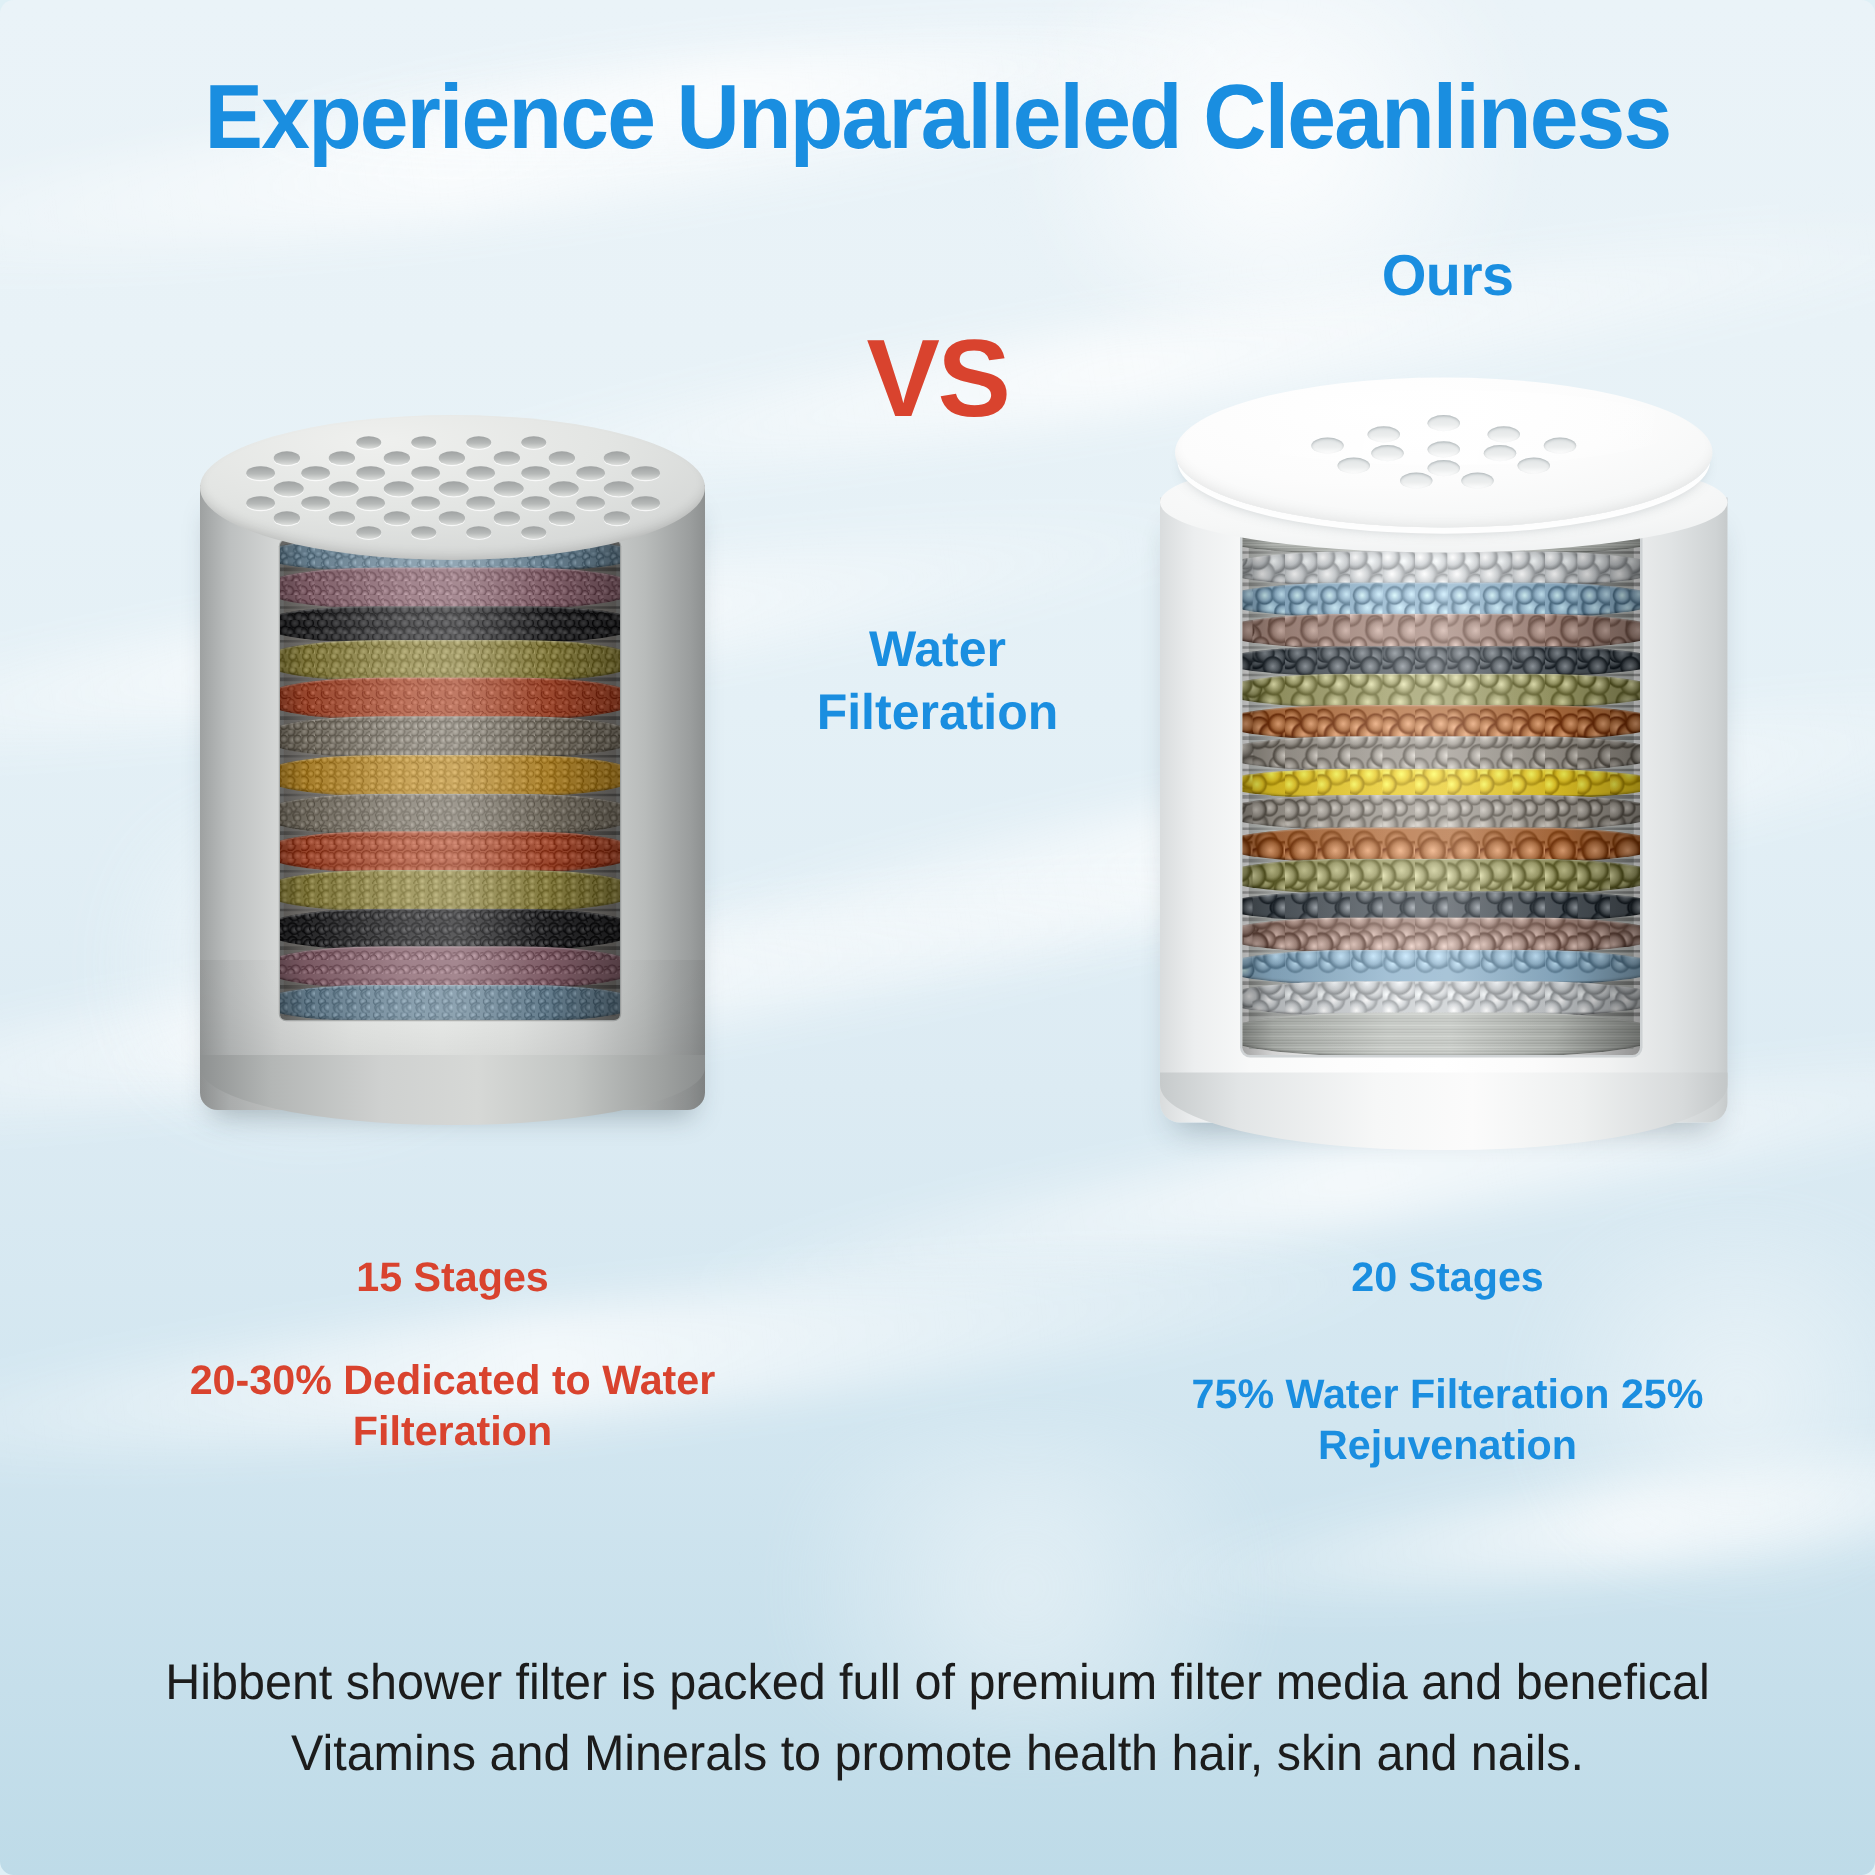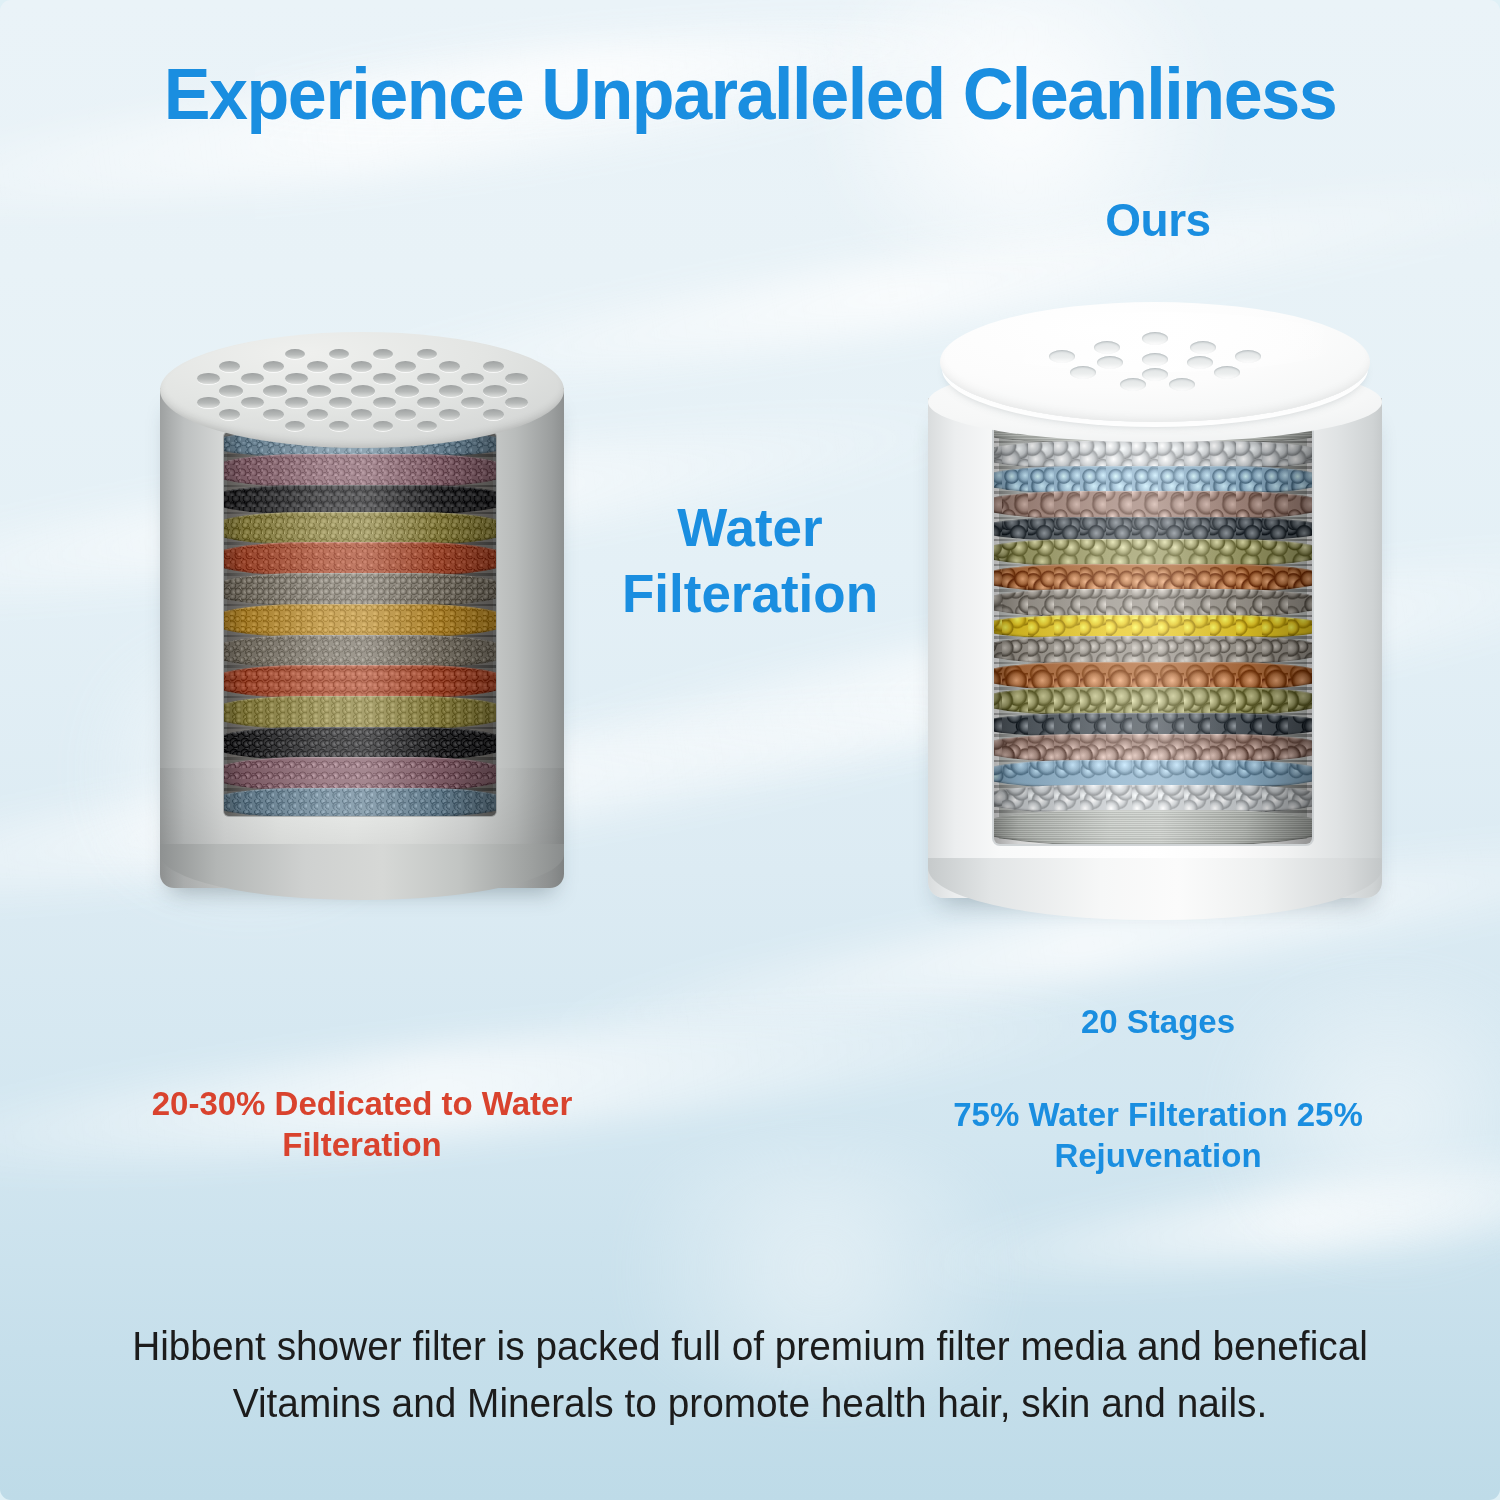--- a/index.html
+++ b/index.html
@@ -59,21 +59,21 @@
   .lbl-others{left:0;top:183px;width:724px;color:#dd4430;}
   .lbl-ours{left:776px;top:193px;width:764px;color:#1a8ee0;}
 
   .vs{
     position:absolute;left:600px;top:252px;width:300px;text-align:center;
     font-size:88px;font-weight:bold;color:#d9432e;letter-spacing:-2px;
     font-family:"Liberation Sans Narrow","Liberation Sans",sans-serif;
   }
   .mid-caption{
     position:absolute;left:595px;top:495px;width:310px;text-align:center;
-    font-size:53px;font-weight:bold;line-height:1.25;color:#1a8ee0;
+    font-size:40px;font-weight:bold;line-height:1.25;color:#1a8ee0;
     font-family:"Liberation Sans Narrow","Liberation Sans",sans-serif;
   }
 
   
   .stat-stage{
     position:absolute;font-size:33px;font-weight:bold;text-align:center;white-space:nowrap;
     font-family:"Liberation Sans Narrow","Liberation Sans",sans-serif;
   }
   .stat-detail{
     position:absolute;font-size:33px;font-weight:bold;text-align:center;line-height:1.25;
@@ -203,20 +203,21 @@
     <div class="cloud c1"></div>
       <div class="cloud c2"></div>
     <div class="cloud c3"></div>
       <div class="cloud c4"></div>
   </div>
 
   <div class="headline">Experience Unparalleled Cleanliness</div>
 
   <div class="col-label lbl-ours">Ours</div>
 
+  <div class="vs">VS</div>
   <div class="mid-caption">Water
 Filteration</div>
 
   <div class="cart" id="cart-left">
     <div class="body-left"></div>
     <div class="bot-left"></div>
     <div class="win-left">
       <div class="curve" id="layers-left">
           <div class="band" style="top: -1px; height: 25.54px; background-image: radial-gradient(circle at 2.7px 0.5px, rgb(141, 168, 186) 0px, rgb(111, 138, 156) 2.29894px, rgb(75, 102, 120) 3.4px, rgba(0, 0, 0, 0) 4px), radial-gradient(circle at 0.6px 4.7px, rgb(156, 183, 201) 0px, rgb(111, 138, 156) 2.12991px, rgb(76, 103, 121) 3.2px, rgba(0, 0, 0, 0) 3.7px), radial-gradient(circle at 10.6px 8.1px, rgb(159, 186, 204) 0px, rgb(111, 138, 156) 2.67693px, rgb(72, 99, 117) 4px, rgba(0, 0, 0, 0) 4.7px), radial-gradient(circle at 9.2px 10.6px, rgb(154, 181, 199) 0px, rgb(111, 138, 156) 2.77702px, rgb(76, 103, 121) 4.2px, rgba(0, 0, 0, 0) 4.9px), radial-gradient(circle at 7.8px 3.2px, rgb(155, 182, 200) 0px, rgb(111, 138, 156) 2.04753px, rgb(63, 90, 108) 3.1px, rgba(0, 0, 0, 0) 3.6px), radial-gradient(circle at 8.7px 8.9px, rgb(159, 186, 204) 0px, rgb(111, 138, 156) 2.18592px, rgb(75, 102, 120) 3.3px, rgba(0, 0, 0, 0) 3.8px), radial-gradient(circle at 7.2px 9.9px, rgb(151, 178, 196) 0px, rgb(111, 138, 156) 1.72456px, rgb(67, 94, 112) 2.6px, rgba(0, 0, 0, 0) 3px), linear-gradient(rgb(111, 138, 156), rgb(111, 138, 156)); background-size: 11px 11px, 100% 100%; border-radius: 50% / 20.736px; box-shadow: rgba(255, 255, 255, 0.28) 0px 1px 1px inset, rgba(0, 0, 0, 0.3) 0px -1px 2px inset;">
             <div style="position: absolute; inset: 0px; pointer-events: none; background: linear-gradient(90deg, rgba(0, 0, 0, 0.42) 0%, rgba(0, 0, 0, 0.12) 12%, rgba(255, 255, 255, 0.16) 38%, rgba(255, 255, 255, 0.2) 52%, rgba(0, 0, 0, 0.1) 76%, rgba(0, 0, 0, 0.4) 100%);"></div>
@@ -381,20 +382,21 @@
         <i style="left: 202px; top: 51.4px;"></i>
         <i style="left: 247px; top: 54.3px;"></i>
         <i style="left: 130px; top: 64.4px;"></i>
         <i style="left: 202px; top: 65.8px;"></i>
         <i style="left: 274px; top: 64.4px;"></i>
         <i style="left: 179.5px; top: 75.9px;"></i>
         <i style="left: 229px; top: 75.9px;"></i>
       </div>
   </div>
 
+  <div class="stat-stage left-stage">15 Stages</div>
   <div class="stat-detail left-detail">20-30% Dedicated to
 Water Filteration</div>
   <div class="stat-stage right-stage">20 Stages</div>
   <div class="stat-detail right-detail">75% Water Filteration
 25% Rejuvenation</div>
 
   <div class="footer">Hibbent shower filter is packed full of premium filter media and benefical Vitamins and Minerals to promote health hair, skin and nails.</div>
 </div>
 
 </body></html>

